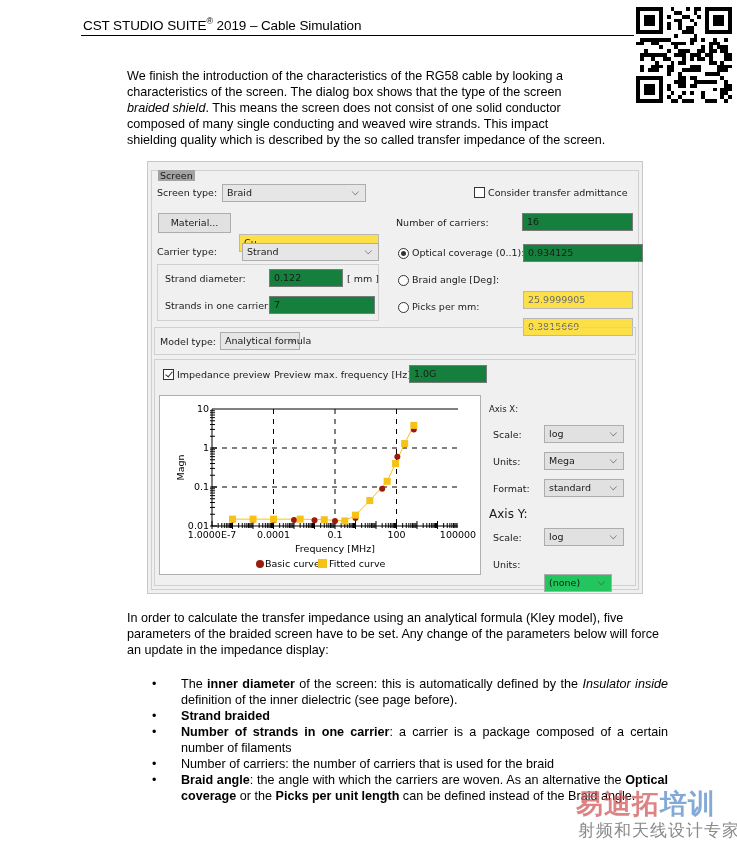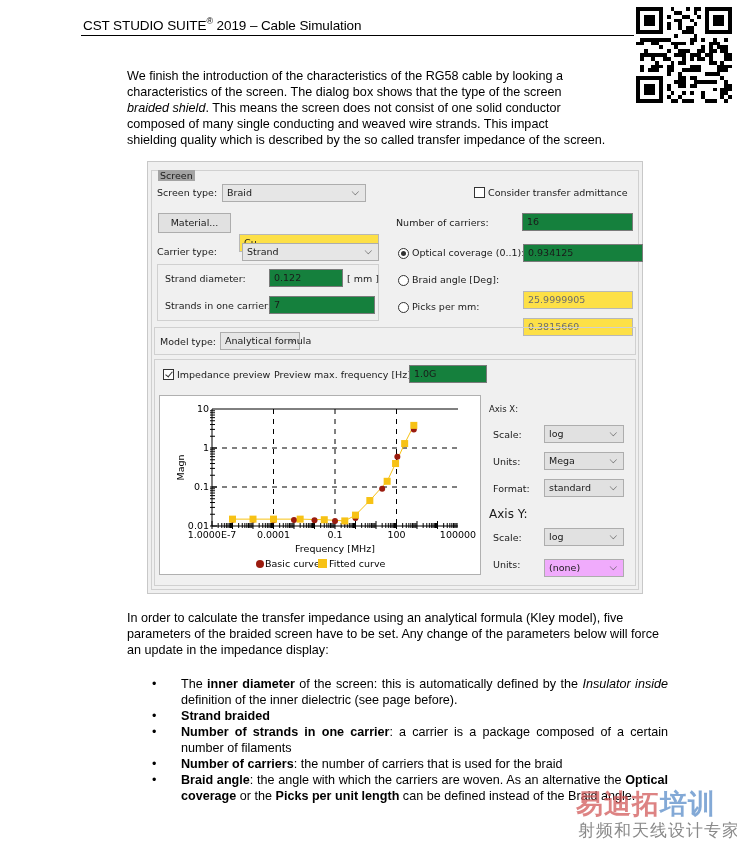--- a/index.html
+++ b/index.html
@@ -503,29 +503,29 @@
   <span class="lbl" style="left:345px;top:267px">Scale:</span>
   <div class="combo" style="left:396px;top:263px;width:80px;background:#e1e1e1"><span>log</span><span class="chev">⌵</span></div>
   <span class="lbl" style="left:345px;top:294px">Units:</span>
   <div class="combo" style="left:396px;top:290px;width:80px;background:#e1e1e1"><span>Mega</span><span class="chev">⌵</span></div>
   <span class="lbl" style="left:345px;top:321px">Format:</span>
   <div class="combo" style="left:396px;top:317px;width:80px;background:#e1e1e1"><span>standard</span><span class="chev">⌵</span></div>
   <span class="lbl" style="left:341px;top:345px;font-size:12px">Axis Y:</span>
   <span class="lbl" style="left:345px;top:370px">Scale:</span>
   <div class="combo" style="left:396px;top:366px;width:80px;background:#e1e1e1"><span>log</span><span class="chev">⌵</span></div>
   <span class="lbl" style="left:345px;top:397px">Units:</span>
-  <div class="combo" style="left:396px;top:397px;width:80px;background:#f0abfc"><span>(none)</span><span class="chev">⌵</span></div>
+  <div class="combo" style="left:396px;top:412px;width:68px;background:#22c55e"><span>(none)</span><span class="chev">⌵</span></div>
 </div>
 
 <div class="para para2">In order to calculate the transfer impedance using an analytical formula (Kley model), five parameters of the braided screen have to be set. Any change of the parameters below will force an update in the impedance display:</div>
 
 <div class="bullets" id="bullets">
     <div class="bullet"><span class="dot">•</span><span>The </span><span style="font-weight: bold;">inner diameter</span><span> of the screen: this is automatically defined by the </span><span style="font-style: italic;">Insulator inside</span><span> definition of the inner dielectric (see page before).</span></div>
     <div class="bullet"><span class="dot">•</span><span style="font-weight: bold;">Strand braided</span></div>
     <div class="bullet"><span class="dot">•</span><span style="font-weight: bold;">Number of strands in one carrier</span><span>: a carrier is a package composed of a certain number of filaments</span></div>
-    <div class="bullet"><span class="dot">•</span><span style="font-weight: bold;">Number of carriers</span><span>: the number of carriers that is used for the braid</span></div>
+    <div class="bullet"><span class="dot">•</span><span style="font-weight: normal;">Number of carriers</span><span>: the number of carriers that is used for the braid</span></div>
     <div class="bullet"><span class="dot">•</span><span style="font-weight: bold;">Braid angle</span><span>: the angle with which the carriers are woven. As an alternative the </span><span style="font-weight: bold;">Optical coverage</span><span> or the </span><span style="font-weight: bold;">Picks per unit length</span><span> can be defined instead of the Braid angle.</span></div>
   </div>
 
 <div class="watermark">
   <div class="wm-big"><span class="red">易迪拓</span><span class="blue">培训</span></div>
   <div class="wm-small">射频和天线设计专家</div>
 </div>
 
 </body></html>

